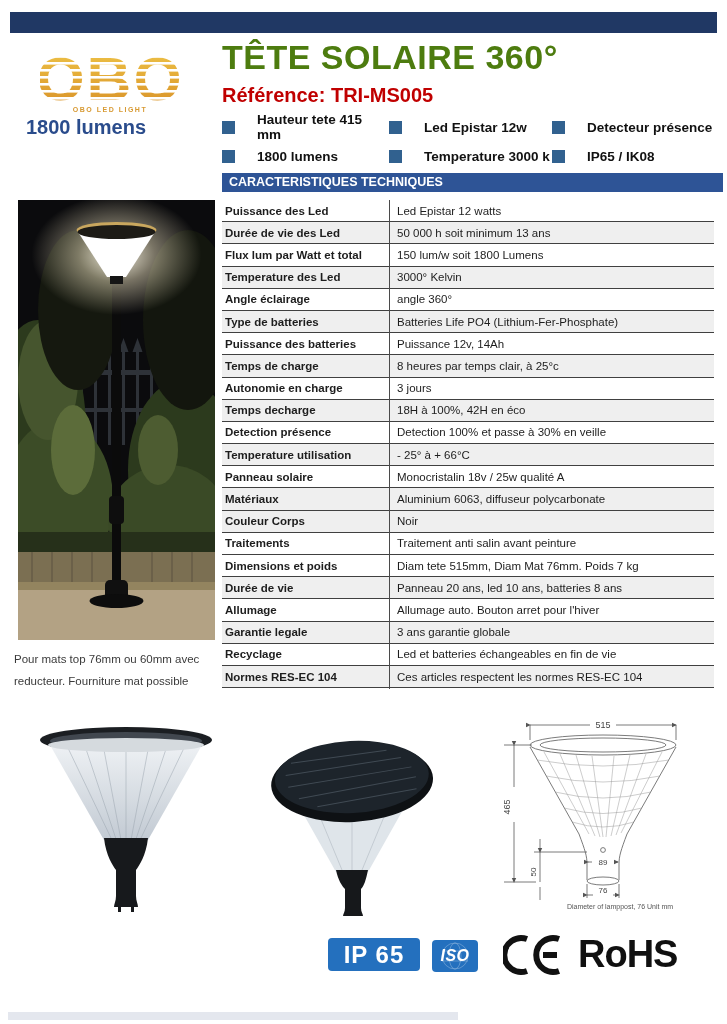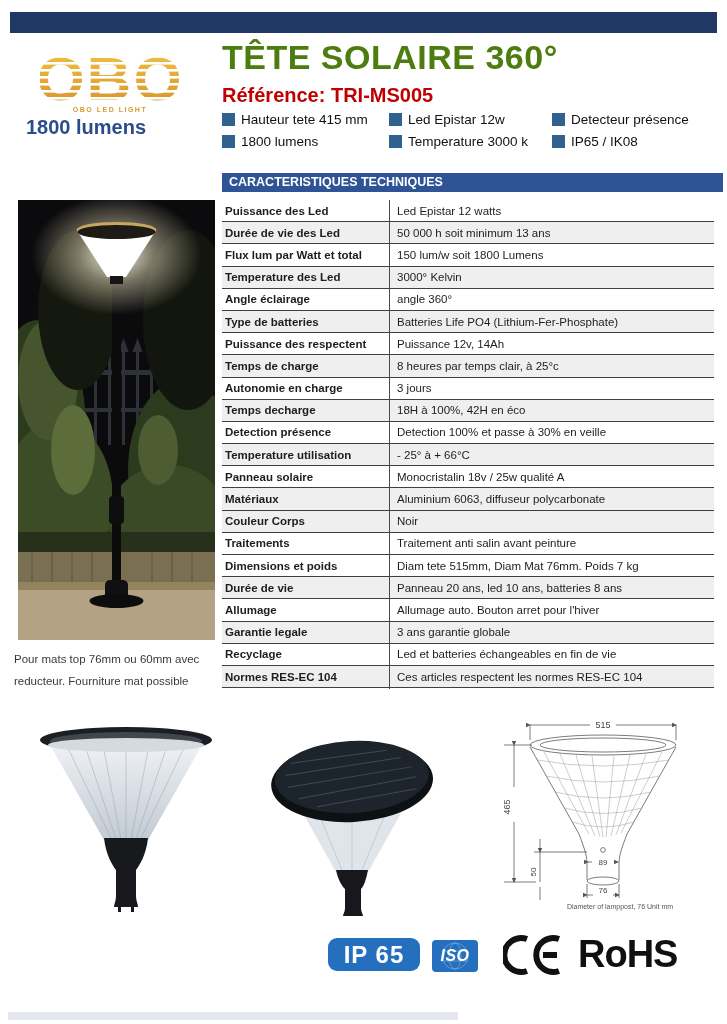--- a/index.html
+++ b/index.html
@@ -15,21 +15,21 @@
   .logo-wrap{left:40px;top:42px;width:140px;height:86px;text-align:center;}
   .logo-caption{left:40px;top:106px;width:140px;text-align:center;font-size:7px;
                 letter-spacing:1.5px;color:#d89a33;font-weight:bold;}
   .lumens{left:26px;top:116px;width:190px;font-size:20px;font-weight:bold;color:#2a4c8c;}
 
   
   .title{left:222px;top:38px;width:480px;font-size:34px;font-weight:bold;color:#4d7c0f;letter-spacing:.5px;}
   .reference{left:222px;top:84px;width:400px;font-size:20px;font-weight:bold;color:#c00000;}
   .features{left:222px;top:112px;width:500px;display:grid;
             grid-template-columns:167px 163px 170px;row-gap:7px;}
-  .feat{display:flex;align-items:center;gap:6px;font-size:13.5px;font-weight:normal;color:#111;}
+  .feat{display:flex;align-items:center;gap:22px;font-size:13.5px;font-weight:bold;color:#111;}
   .feat .sq{width:13px;height:13px;background:#31618f;flex:0 0 13px;}
 
   
   .sec-header{left:222px;top:173px;width:501px;height:19px;background:#2e5496;color:#fff;
               font-size:12.5px;font-weight:bold;line-height:19px;padding-left:7px;box-sizing:border-box;}
 
   
   .spec-table{left:222px;top:200px;width:492px;}
   .spec-row{display:flex;height:22.2px;align-items:center;border-bottom:1px solid #404040;box-sizing:border-box;}
   .spec-row.alt{background:#efefef;}
@@ -41,21 +41,21 @@
   .photo{left:18px;top:200px;width:197px;height:440px;}
   .photo-note{left:14px;top:648px;width:204px;font-size:11.5px;color:#3a3a3a;line-height:22px;}
 
   
   .prod-a{left:35px;top:718px;}
   .prod-b{left:270px;top:722px;}
   .drawing{left:492px;top:712px;}
   .drawing-caption{left:520px;top:903px;width:200px;font-size:7px;color:#555;text-align:center;}
 
   
-  .cert-ip{left:328px;top:938px;width:92px;height:33px;background:#2470be;border-radius:9px;
+  .cert-ip{left:328px;top:938px;width:92px;height:33px;background:#2470be;border-radius:4px;
            color:#fff;font-size:24px;font-weight:bold;text-align:center;line-height:33px;letter-spacing:1px;}
   .cert-iso{left:432px;top:940px;width:46px;height:32px;background:#2470be;border-radius:4px;overflow:hidden;}
   .cert-iso .iso-text{position:absolute;left:0;top:0;width:46px;height:32px;color:#fff;font-size:16px;
            font-weight:bold;font-style:italic;text-align:center;line-height:32px;letter-spacing:.5px;}
   .cert-ce{left:503px;top:933px;}
   .cert-rohs{left:578px;top:933px;font-size:38px;font-weight:800;color:#101010;letter-spacing:-1px;}
 
   .footer{left:12px;top:1036px;font-size:12.5px;color:#333;}
 </style>
 </head>
@@ -146,21 +146,21 @@
         </div>
         <div class="spec-row">
           <div class="spec-label">Angle éclairage</div>
           <div class="spec-value">angle 360°</div>
         </div>
         <div class="spec-row alt">
           <div class="spec-label">Type de batteries</div>
           <div class="spec-value">Batteries Life PO4 (Lithium-Fer-Phosphate)</div>
         </div>
         <div class="spec-row">
-          <div class="spec-label">Puissance des respectent</div>
+          <div class="spec-label">Puissance des batteries</div>
           <div class="spec-value">Puissance 12v, 14Ah</div>
         </div>
         <div class="spec-row alt">
           <div class="spec-label">Temps de charge</div>
           <div class="spec-value">8 heures par temps clair, à 25°c</div>
         </div>
         <div class="spec-row">
           <div class="spec-label">Autonomie en charge</div>
           <div class="spec-value">3 jours</div>
         </div>

